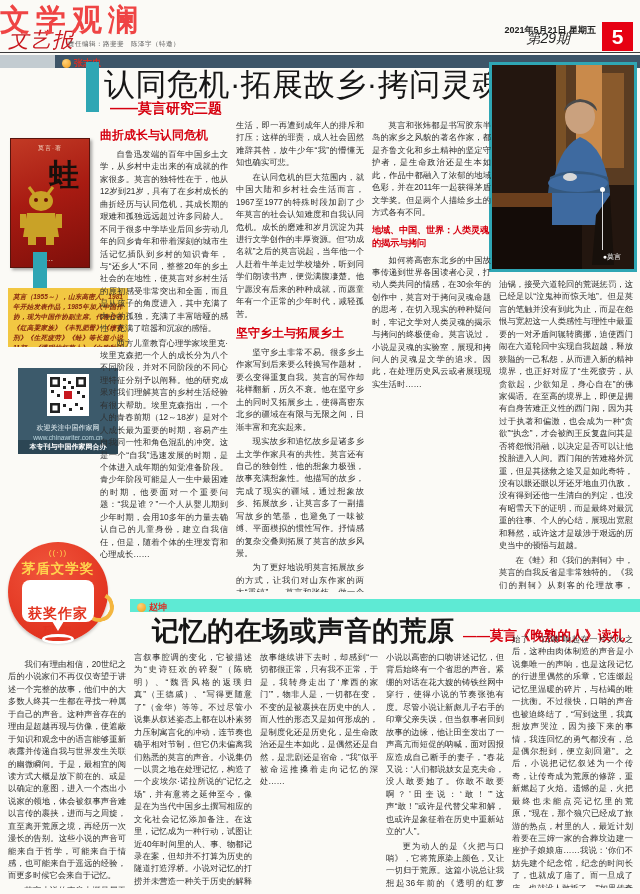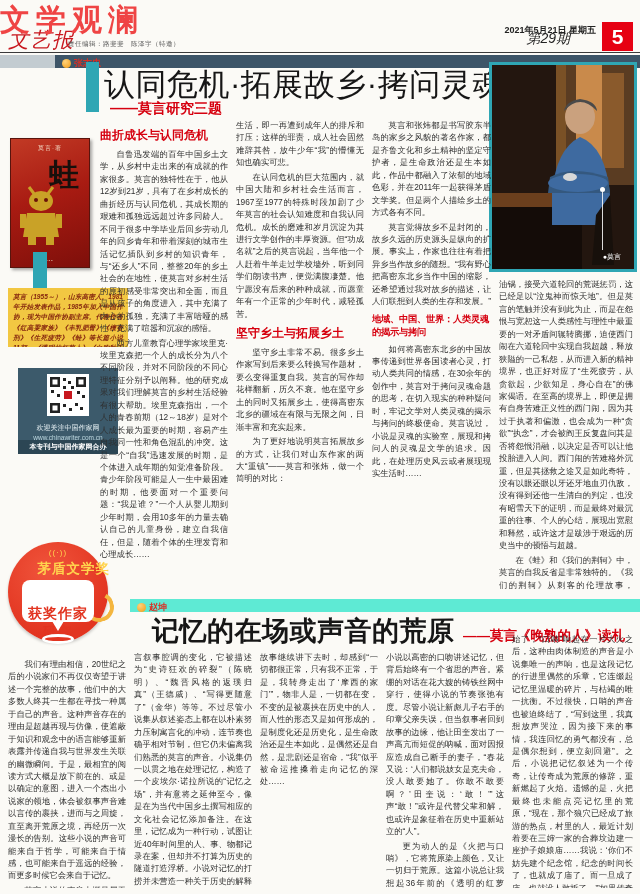--- a/index.html
+++ b/index.html
@@ -60,21 +60,21 @@
   .qr-t2 { color:#bcd6de; font-size:6.5px; margin-top:1px; }
   .qr-band { position:absolute; left:0; right:0; bottom:0; height:14px; background:#2c4654;
     color:#fff; font-size:7px; font-weight:bold; line-height:14px; }
   
   .stamp { position:absolute; left:6px; top:540px; width:104px; height:112px; }
   .stamp-circle { position:absolute; left:2px; top:2px; width:100px; height:100px; border-radius:50%;
     background:radial-gradient(circle at 40% 30%, #f0553c, #e23420 70%); box-shadow:0 2px 3px rgba(0,0,0,.2);}
   .stamp-ring { position:absolute; left:78px; top:52px; width:30px; height:30px; border-radius:50%;
     border:4px solid #f4b63f; border-left-color:transparent; border-top-color:transparent; transform:rotate(-15deg);}
   .stamp-mic { position:absolute; left:0; right:0; top:8px; text-align:center; color:#ffd34d; font-size:8px; letter-spacing:1px;}
-  .stamp-t1 { position:absolute; left:0; right:0; top:20px; text-align:right; color:#ffd34d;
+  .stamp-t1 { position:absolute; left:0; right:0; top:20px; text-align:center; color:#ffd34d;
     font-size:13.5px; font-weight:900; letter-spacing:1px; }
   .stamp-bubble { position:absolute; left:16px; top:40px; width:72px; height:42px; background:#fff;
     border-radius:8px; text-align:center; color:#e23420; font-weight:900; padding-top:3px; }
   .stamp-t2 { font-size:14px; letter-spacing:1px;margin-top:22px; }
   .stamp-t3 { font-size:13px; letter-spacing:2px; }
   .stamp-tail { position:absolute; left:46px; top:81px; width:0; height:0;
     border-left:6px solid transparent; border-right:6px solid transparent; border-top:10px solid #fff; }
   .stamp-base { position:absolute; left:36px; top:94px; width:32px; height:10px; border-radius:50%;
     border:3px solid #fff; background:#e23420; }
   
@@ -211,26 +211,26 @@
     <div class="sh">曲折成长与认同危机</div>
     <p class="bt">自鲁迅发端的百年中国乡土文学，从乡村中走出来的有成就的作家很多。莫言的独特性在于，他从12岁到21岁，具有了在乡村成长的曲折经历与认同危机，其成长期的艰难和孤独远远超过许多同龄人。不同于很多中学毕业后回乡劳动几年的回乡青年和带着深刻的城市生活记忆插队到乡村的知识青年，与“还乡人”不同，整整20年的乡土社会的在地性，使莫言对乡村生活的原初感受非常突出和全面，而且是从孩子的角度进入，其中充满了内心的孤独，充满了丰富喑哑的感性，充满了喧嚣和沉寂的感悟。</p>
     <p class="bt">西方儿童教育心理学家埃里克·埃里克森把一个人的成长分为八个不同阶段，并对不同阶段的不同心理特征分别予以阐释。他的研究成果对我们理解莫言的乡村生活经验有很大帮助。埃里克森指出，一个人的青春前期（12～18岁）是对个人成长最为重要的时期，容易产生自我同一性和角色混乱的冲突。这是一个“自我”迅速发展的时期，是个体进入成年期的知觉准备阶段。青少年阶段可能是人一生中最困难的时期，他要面对一个重要问题：“我是谁？”一个人从婴儿期到少年时期，会用10多年的力量去确认自己的儿童身份，建立自我信任，但是，随着个体的生理发育和心理成长……</p>
   </div>
 
   <div class="col c2">
     <p class="bt noindent">生活，即一再遭到成年人的排斥和打压；这样的罪责，成人社会固然难辞其咎，放牛少年“我”的懵懂无知也确实可悲。</p>
     <p class="bt">在认同危机的巨大范围内，就中国大陆和乡村社会生活而言，1967至1977的特殊时段加剧了少年莫言的社会认知难度和自我认同危机。成长的磨难和岁月沉淀为其进行文学创作的丰厚资源。但“功成名就”之后的莫言说起，当年他一个人赶着牛羊走过学校墙外，听到同学们朗读书声，便觉满腹凄楚。他宁愿没有后来的种种成就，而愿童年有一个正常的少年时代，减轻孤苦。</p>
     <div class="sh">坚守乡土与拓展乡土</div>
     <p class="bt">坚守乡土非常不易。很多乡土作家写到后来要么转换写作题材，要么变得重复自我。莫言的写作却花样翻新，历久不衰。他在坚守乡土的同时又拓展乡土，使得高密东北乡的疆域在有限与无限之间，日渐丰富和充实起来。</p>
+    <p class="bt">现实故乡和追忆故乡是诸多乡土文学作家具有的共性。莫言还有自己的独创性，他的想象力极强，故事充满想象性。他描写的故乡，完成了现实的疆域，通过想象故乡、拓展故乡，让莫言多了一副描写故乡的笔墨，也避免了一味被缚、平面模拟的惯性写作。抒情感的复杂交叠则拓展了莫言的故乡风景。</p>
     <p class="bt">为了更好地说明莫言拓展故乡的方式，让我们对山东作家的两大“重镇”——莫言和张炜，做一个简明的对比：</p>
   </div>
 
   <div class="col c3">
     <p class="bt">莫言和张炜都是书写胶东半岛的家乡之风貌的著名作家，都是齐鲁文化和乡土精神的坚定守护者，是生命政治还是生本如此，作品中都融入了浓郁的地域色彩，并在2011年一起获得茅盾文学奖。但是两个人描绘乡土的方式各有不同。</p>
-    <p class="bt">莫言觉得故乡不是封闭的，故乡久远的历史源头是纵向的扩展。事实上，作家也往往有着把异乡当作故乡的随想。“我有野心把高密东北乡当作中国的缩影，还希望通过我对故乡的描述，让人们联想到人类的生存和发展。”</p>
     <div class="sh small">地域、中国、世界：人类灵魂的揭示与拷问</div>
     <p class="bt">如何将高密东北乡的中国故事传递到世界各国读者心灵，打动人类共同的情感，在30余年的创作中，莫言对于拷问灵魂命题的思考，在切入现实的种种疑问时，牢记文学对人类灵魂的揭示与拷问的终极使命。莫言说过，小说是灵魂的实验室，展现和拷问人的灵魂是文学的追求。因此，在处理历史风云或者展现现实生活时……</p>
   </div>
 
   <div class="col c4">
     <p class="bt noindent">油锅，接受六道轮回的荒诞惩罚，这已经足以“泣鬼神而惊天地”。但是莫言的笔触并没有到此为止，而是在怨恨与宽恕这一人类感性与理性中最重要的一对矛盾间辗转腾挪，迫使西门闹在六道轮回中实现自我超越，释放狭隘的一己私怨，从而进入新的精神境界，也正好对应了“生死疲劳，从贪欲起，少欲知足，身心自在”的佛家偈语。在至高的境界上，即便是拥有自身苦难正义性的西门闹，因为其过于执著和偏激，也会成为一种“贪欲”“执念”，才会被阎王反复盘问其是否将怨恨消融，以决定是否可以让他投胎进入人间。西门闹的苦难格外沉重，但是其拯救之途又是如此奇特，没有以眼还眼以牙还牙地血刃仇敌，没有得到还他一生清白的判定，也没有昭雪天下的证明，而是最终对最沉重的往事、个人的心结，展现出宽慰和释然，或许这才是跋涉于艰远的历史当中的顿悟与超越。</p>
     <p class="bt">在《蛙》和《我们的荆轲》中，莫言的自我反省是非常独特的。《我们的荆轲》从刺客的伦理故事，到“我就是荆轲”的认领，使作品切入了新的深度。文学场也是名利场，久在文坛“厮混”，作家不但看到了许多追名逐利之徒的赤裸裸的表演，也会时时反躬自问写作的目的何在，尤其是在创作成就达到一定高度、获得荣誉之后……</p>
   </div>
 
   <div class="bar2">

